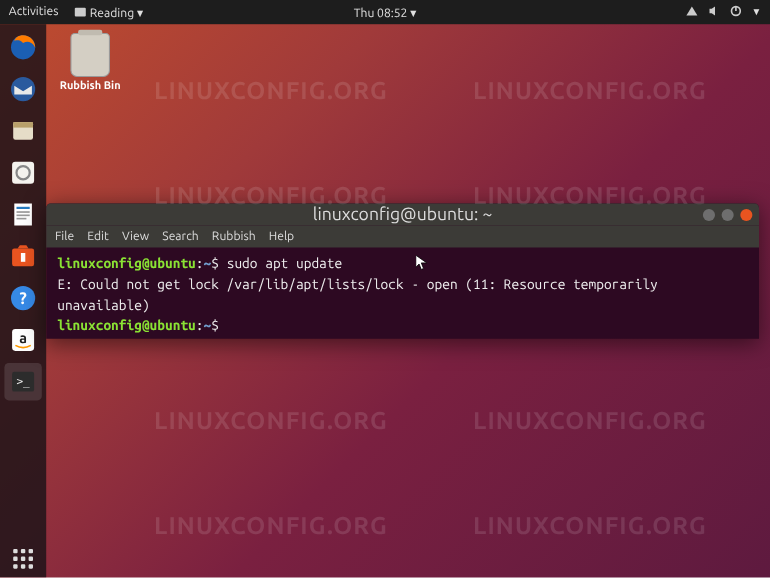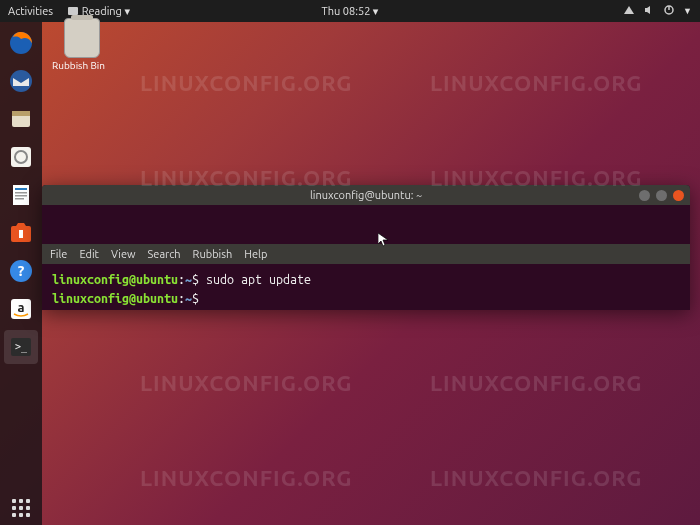--- a/index.html
+++ b/index.html
@@ -54,25 +54,26 @@
       bottom: 8px;
       display: grid;
       grid-template-columns: repeat(3, 4px);
       grid-template-rows: repeat(3, 4px);
       gap: 3px;
     }
     .apps-grid div { background: #ddd; border-radius: 1px; }
     .desktop-icon {
       position: absolute;
       left: 52px;
-      top: 18px;
+      top: 30px;
       width: 60px;
-      text-align: left;
+      text-align: center;
       color: #fff;
       font-size: 10px;
+      font-weight: bold;
     }
     .desktop-icon .trash {
       width: 36px;
       height: 40px;
       margin: 0 auto 2px;
       background: #d4cfc4;
       border-radius: 4px 4px 6px 6px;
       position: relative;
       border: 1px solid #999;
     }
@@ -89,21 +90,21 @@
       top: 185px;
       right: 10px;
       background: #2d0922;
       border-radius: 4px 4px 0 0;
       box-shadow: 0 4px 20px rgba(0,0,0,0.5);
     }
     .term-titlebar {
       height: 20px;
       background: #3c3b37;
       color: #ddd;
-      font-size: 11px;
+      font-size: 16px;
       display: flex;
       align-items: center;
       justify-content: center;
       position: relative;
       border-radius: 4px 4px 0 0;
     }
     .window-controls {
       position: absolute;
       right: 6px;
       display: flex;
@@ -120,21 +121,20 @@
     .wc-close { background: #e95420; }
     .term-menu {
       height: 20px;
       background: #3c3b37;
       color: #ddd;
       font-size: 11px;
       display: flex;
       align-items: center;
       gap: 12px;
       padding: 0 8px;
-      margin-top: 39px;
     }
     .term-menu span { cursor: pointer; }
     .term-body {
       padding: 6px 10px 2px;
       font-family: "Ubuntu Mono", "Consolas", monospace;
       font-size: 12.5px;
       line-height: 1.5;
       color: #eee;
     }
     .prompt-user { color: #8ae234; font-weight: bold; }
@@ -273,20 +273,21 @@
   <div class="term-menu">
     <span>File</span>
     <span>Edit</span>
     <span>View</span>
     <span>Search</span>
     <span>Rubbish</span>
     <span>Help</span>
   </div>
   <div class="term-body">
     <div><span class="prompt-user">linuxconfig@ubuntu</span><span>:</span><span class="prompt-path">~</span><span>$</span> <span>sudo apt update</span></div>
+    <div>E: Could not get lock /var/lib/apt/lists/lock - open (11: Resource temporarily unavailable)</div>
     <div><span class="prompt-user">linuxconfig@ubuntu</span><span>:</span><span class="prompt-path">~</span><span>$</span> </div>
   </div>
 </div>
 
 <div class="cursor-ptr">
   <svg viewBox="0 0 10 14">
       <path d="M0 0l0 11 3-3 2 5 2-1-2-5 5 0z" fill="#fff" stroke="#000" stroke-width="0.7"></path>
     </svg>
 </div>
 

